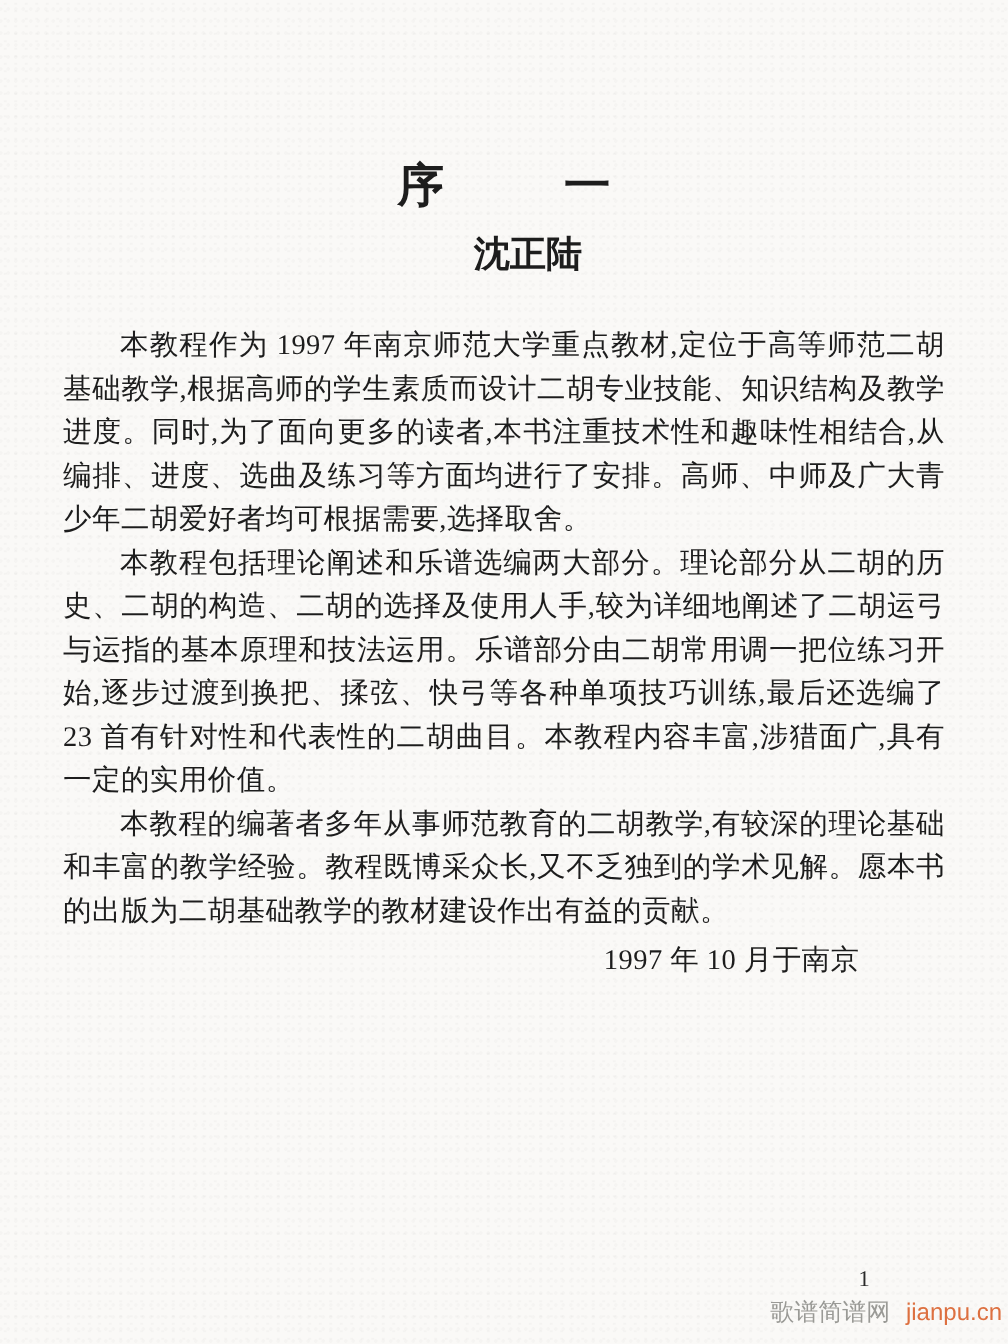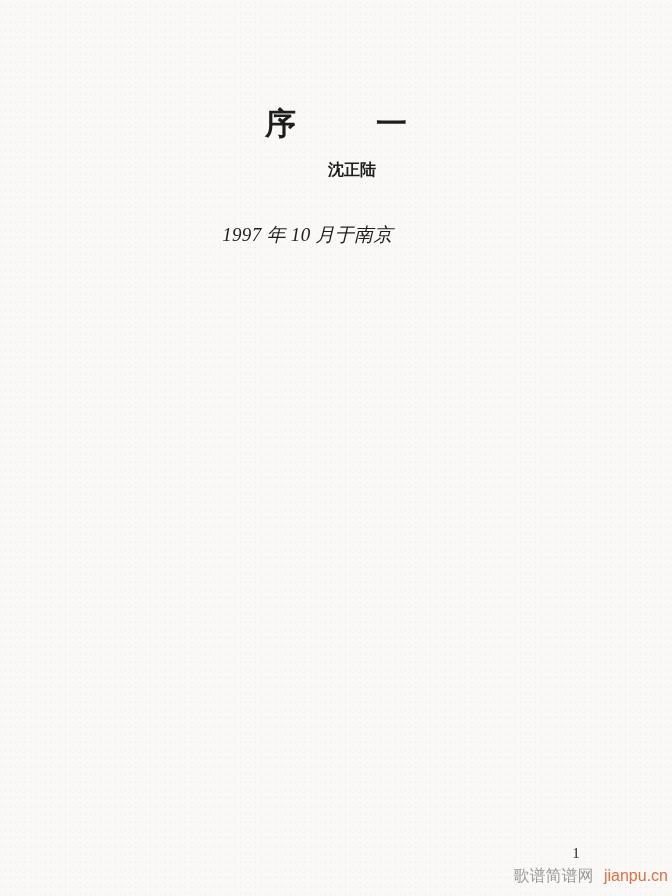--- a/index.html
+++ b/index.html
@@ -34,43 +34,42 @@
     font-weight: bold;
     letter-spacing: 0;
     line-height: 36px;
   }
   .author {
     position: absolute;
     top: 157px;
     left: 48px;
     right: 16px;
     text-align: center;
-    font-size: 16px;
+    font-size: 24px;
     font-weight: 600;
     line-height: 26px;
   }
   .body-text {
     position: absolute;
     top: 216px;
     left: 42px;
     width: 588px;
     font-size: 19px;
     line-height: 29px;
     text-align: justify;
     letter-spacing: 0.3px;
   }
   .body-text p {
     margin: 0;
     text-indent: 2em;
   }
   .date-line {
     margin-top: 4px;
-    text-align: center;
+    text-align: right;
     padding-right: 57px;
-    font-style: italic;
   }
   .page-number {
     position: absolute;
     left: 566px;
     top: 845px;
     width: 20px;
     text-align: center;
     font-size: 15px;
     color: #2a2a2a;
   }
@@ -92,20 +91,23 @@
 <div class="page">
 
   <div class="title-row">
     <span>序</span>
     <span>一</span>
   </div>
 
   <div class="author">沈正陆</div>
 
   <div class="body-text">
+    <p>本教程作为 1997 年南京师范大学重点教材,定位于高等师范二胡基础教学,根据高师的学生素质而设计二胡专业技能、知识结构及教学进度。同时,为了面向更多的读者,本书注重技术性和趣味性相结合,从编排、进度、选曲及练习等方面均进行了安排。高师、中师及广大青少年二胡爱好者均可根据需要,选择取舍。</p>
+    <p>本教程包括理论阐述和乐谱选编两大部分。理论部分从二胡的历史、二胡的构造、二胡的选择及使用人手,较为详细地阐述了二胡运弓与运指的基本原理和技法运用。乐谱部分由二胡常用调一把位练习开始,逐步过渡到换把、揉弦、快弓等各种单项技巧训练,最后还选编了 23 首有针对性和代表性的二胡曲目。本教程内容丰富,涉猎面广,具有一定的实用价值。</p>
+    <p>本教程的编著者多年从事师范教育的二胡教学,有较深的理论基础和丰富的教学经验。教程既博采众长,又不乏独到的学术见解。愿本书的出版为二胡基础教学的教材建设作出有益的贡献。</p>
     <div class="date-line">1997 年 10 月于南京</div>
   </div>
 
   <div class="page-number">1</div>
 
   <div class="watermark">
     <span class="wm-site">歌谱简谱网</span>
     <span class="wm-domain">jianpu.cn</span>
   </div>
 

